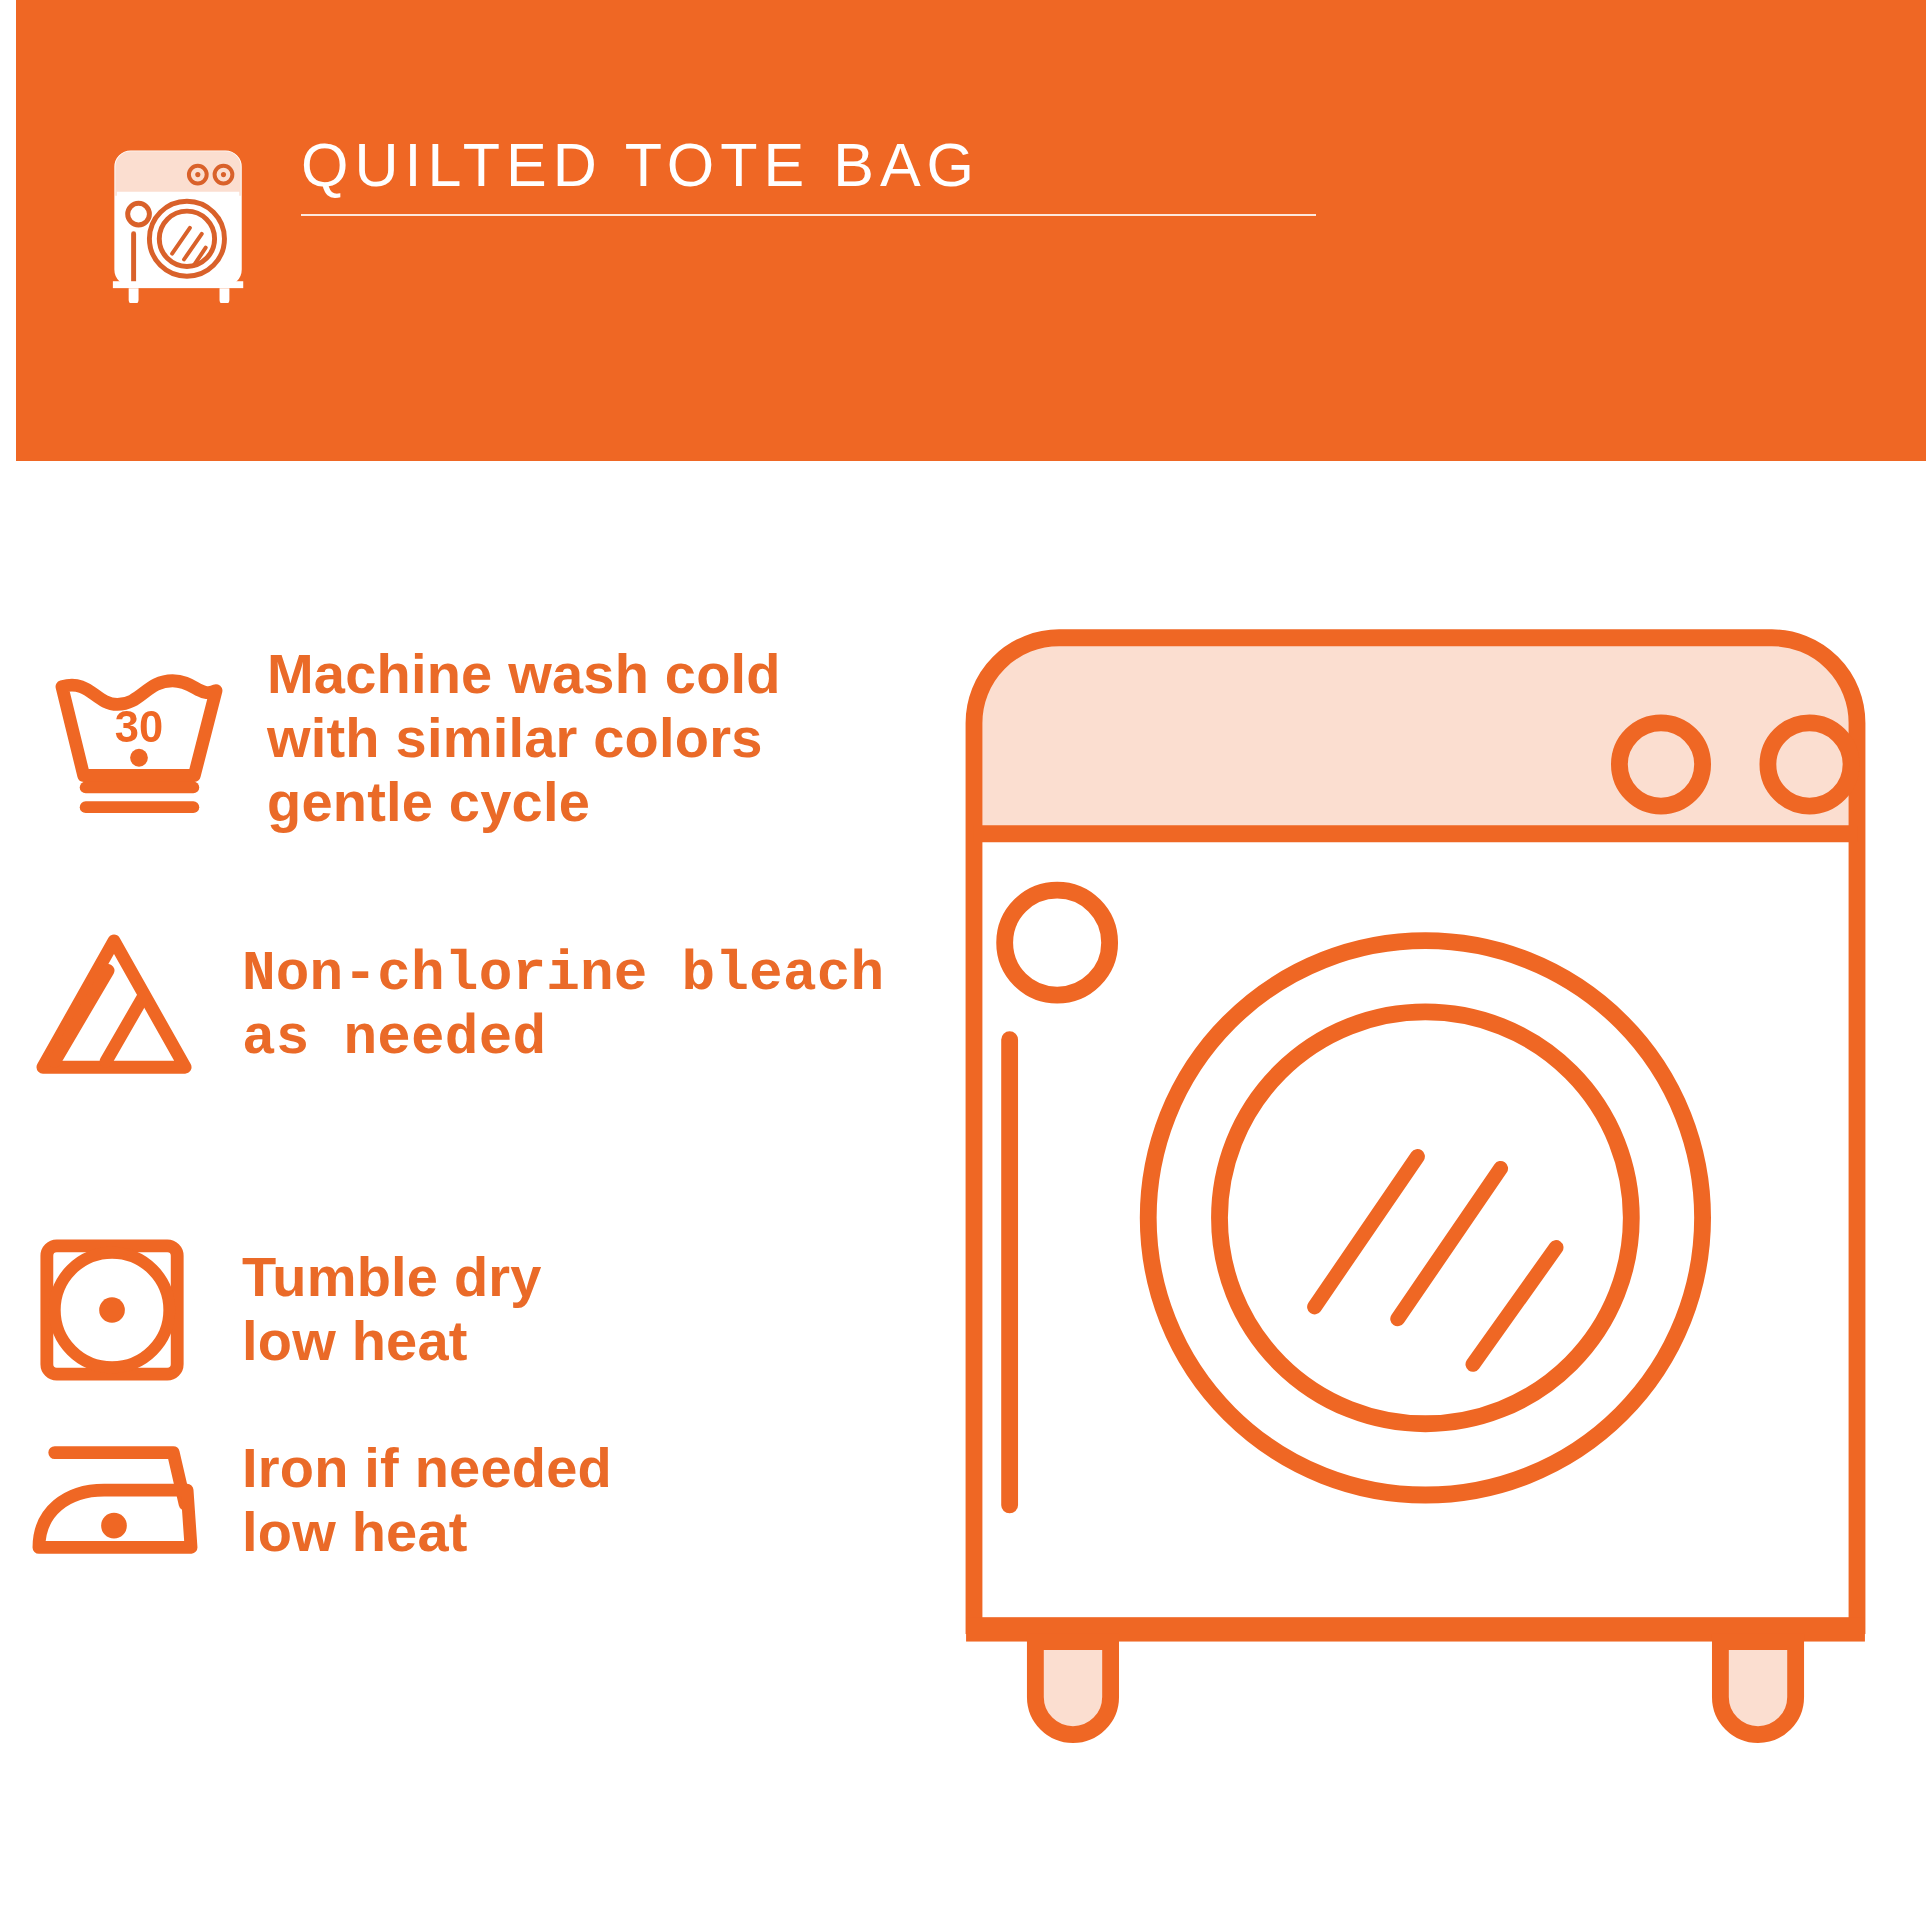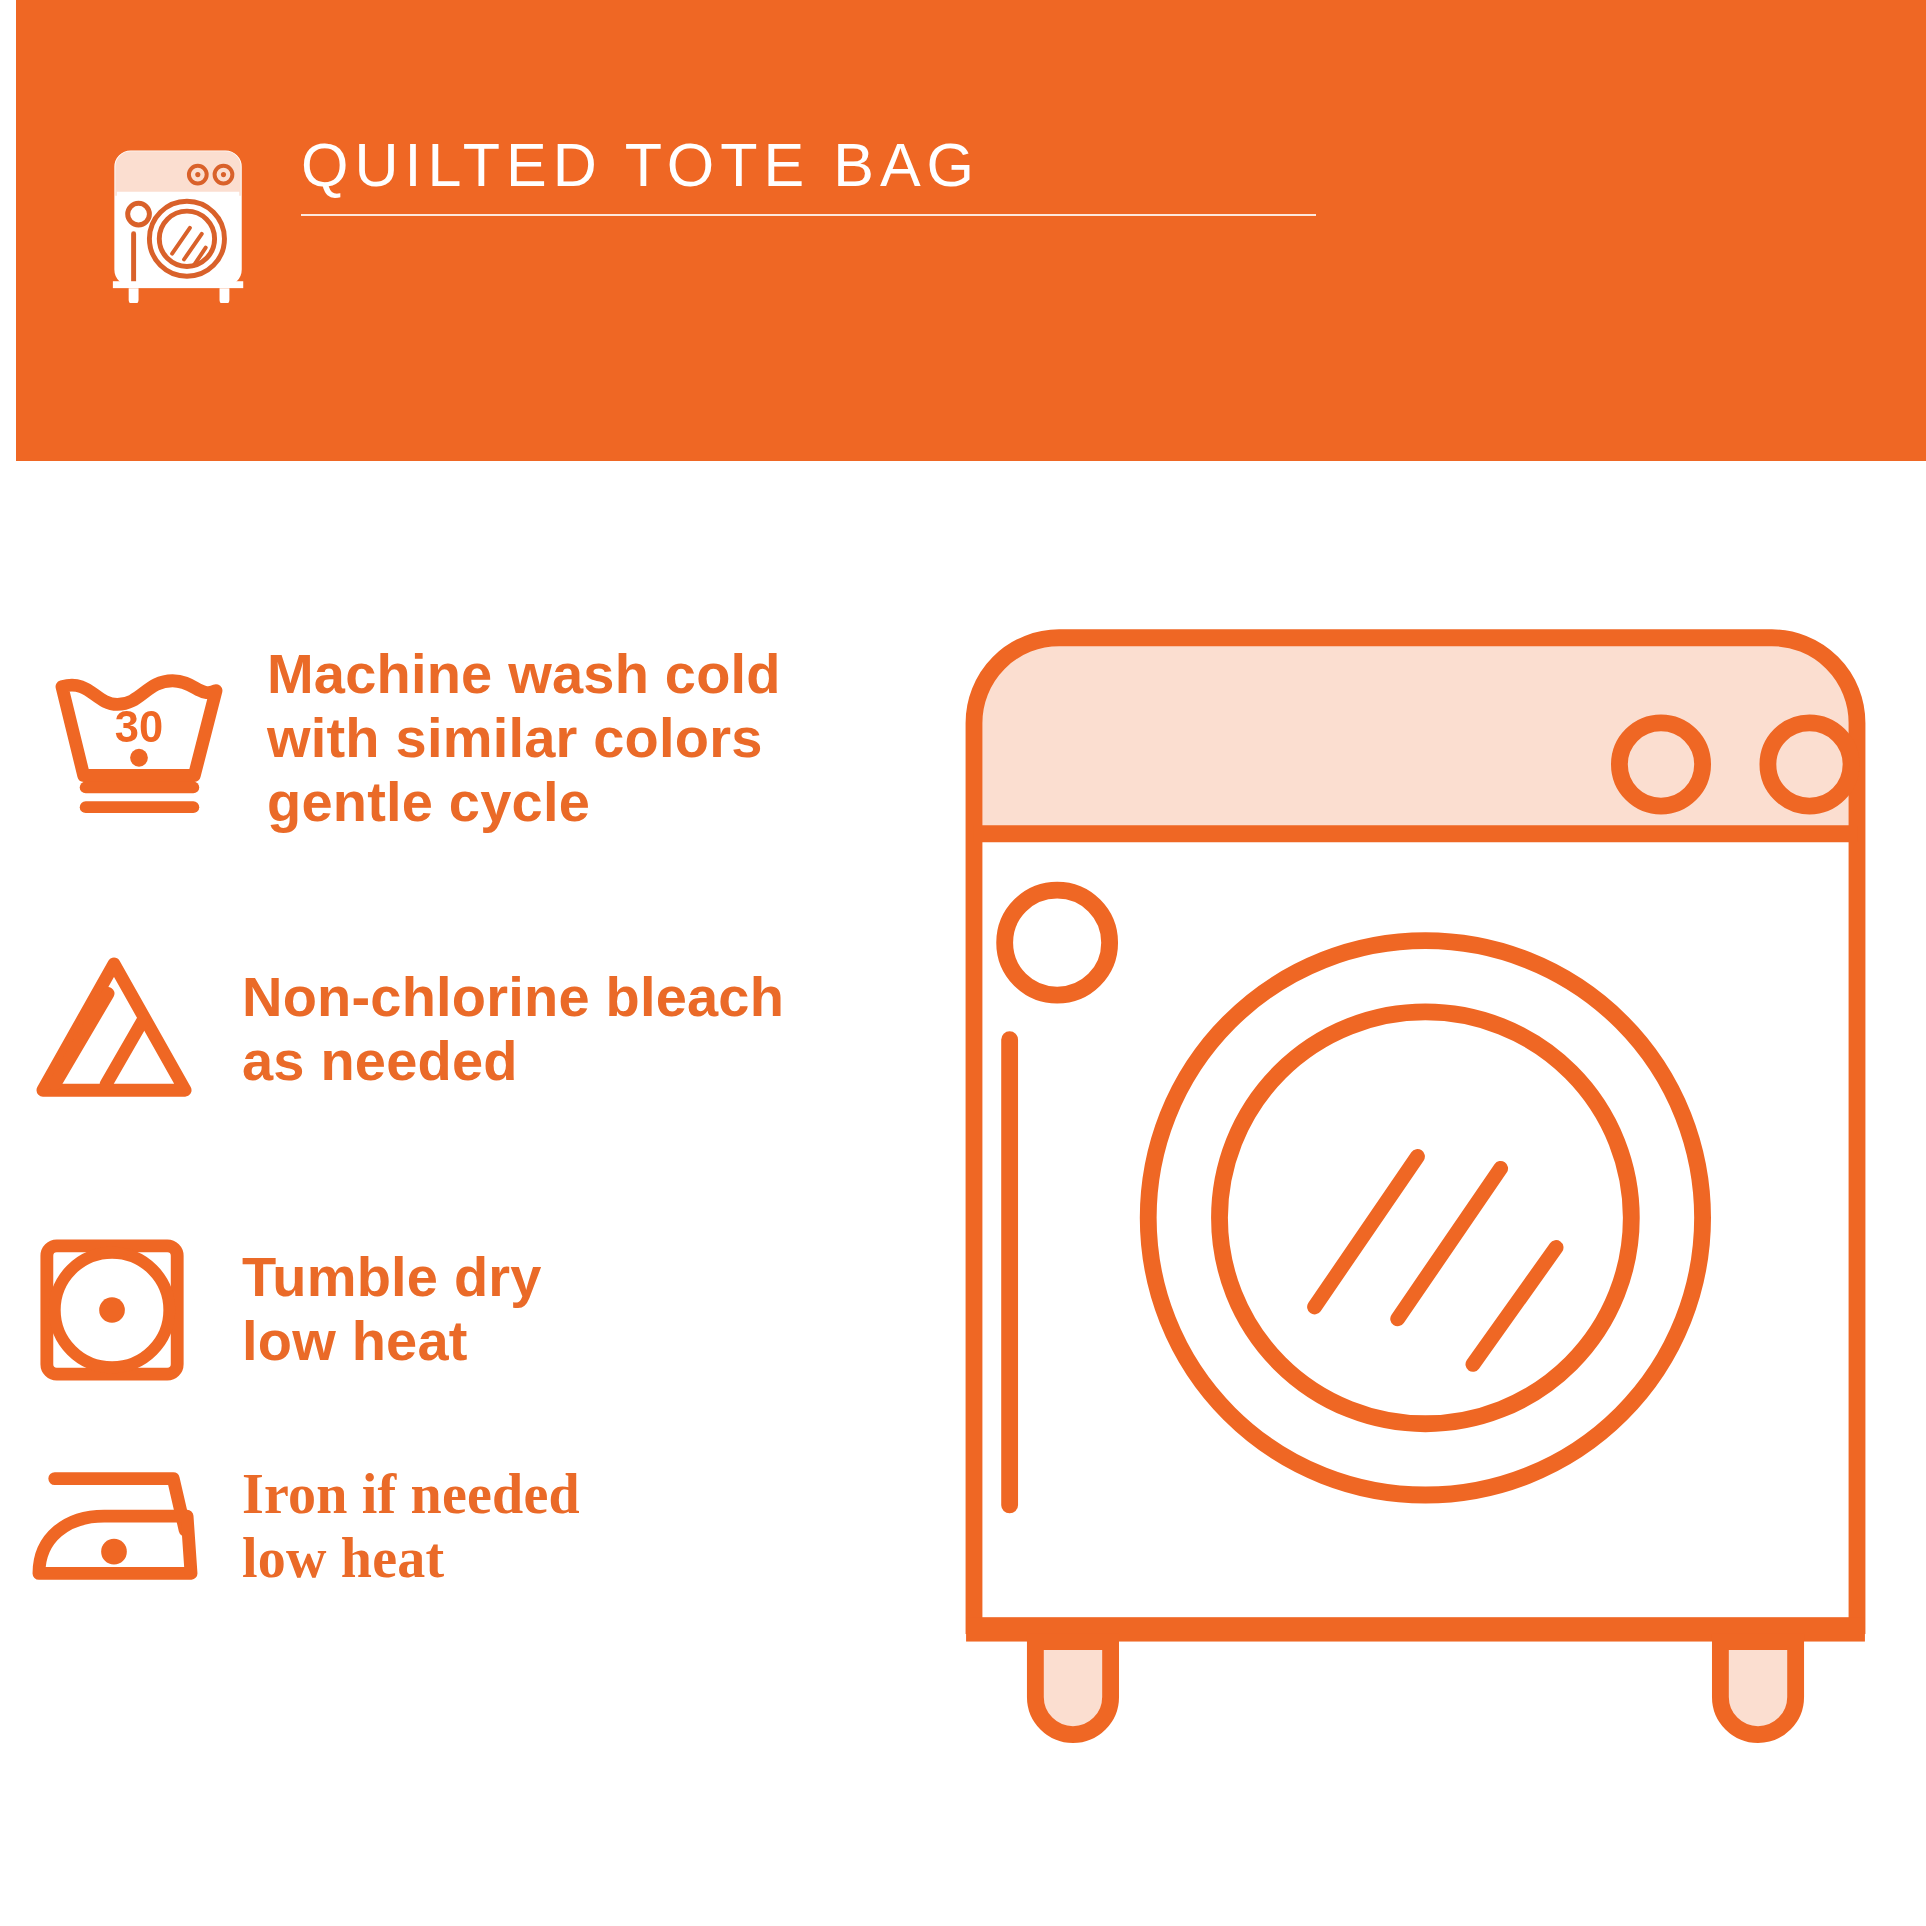--- a/index.html
+++ b/index.html
@@ -53,23 +53,23 @@
   }
   .care-row .label{
     color:#ea6a28;
     font-size:56px;
     line-height:64px;
     font-weight:700;
     letter-spacing:0.2px;
     padding-left:14px;
   }
   #row-0{top:178px;padding-left:25px;}
-  #row-1{top:469px;}
+  #row-1{top:446px;font-family:Liberation Mono, monospace;}
   #row-2{top:749px;}
-  #row-3{top:966px;font-family:Liberation Serif, serif;}
+  #row-3{top:940px;}
 
   
   .washer{position:absolute;left:950px;top:614px;width:931px;height:1277px;}
 </style>
 </head>
 <body>
 
 <div id="page">
 
   <div class="header">

